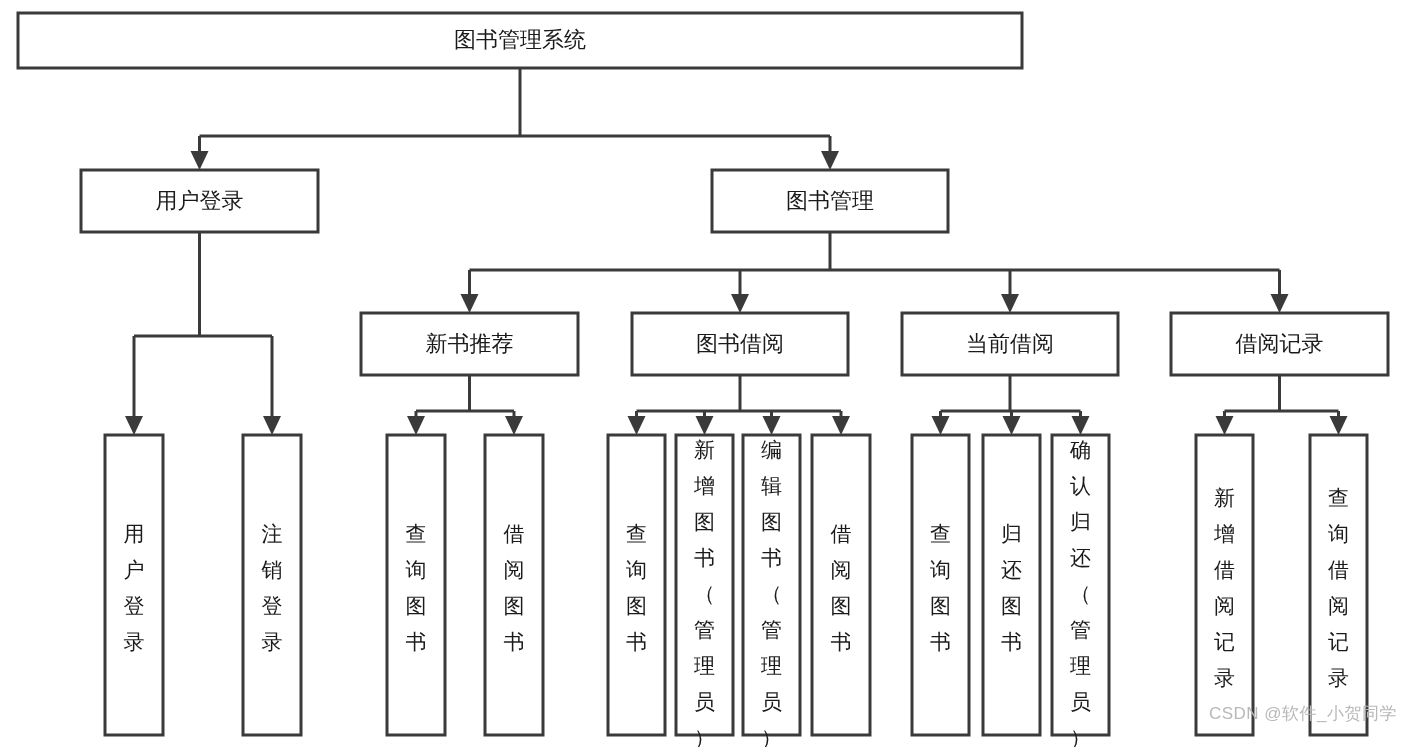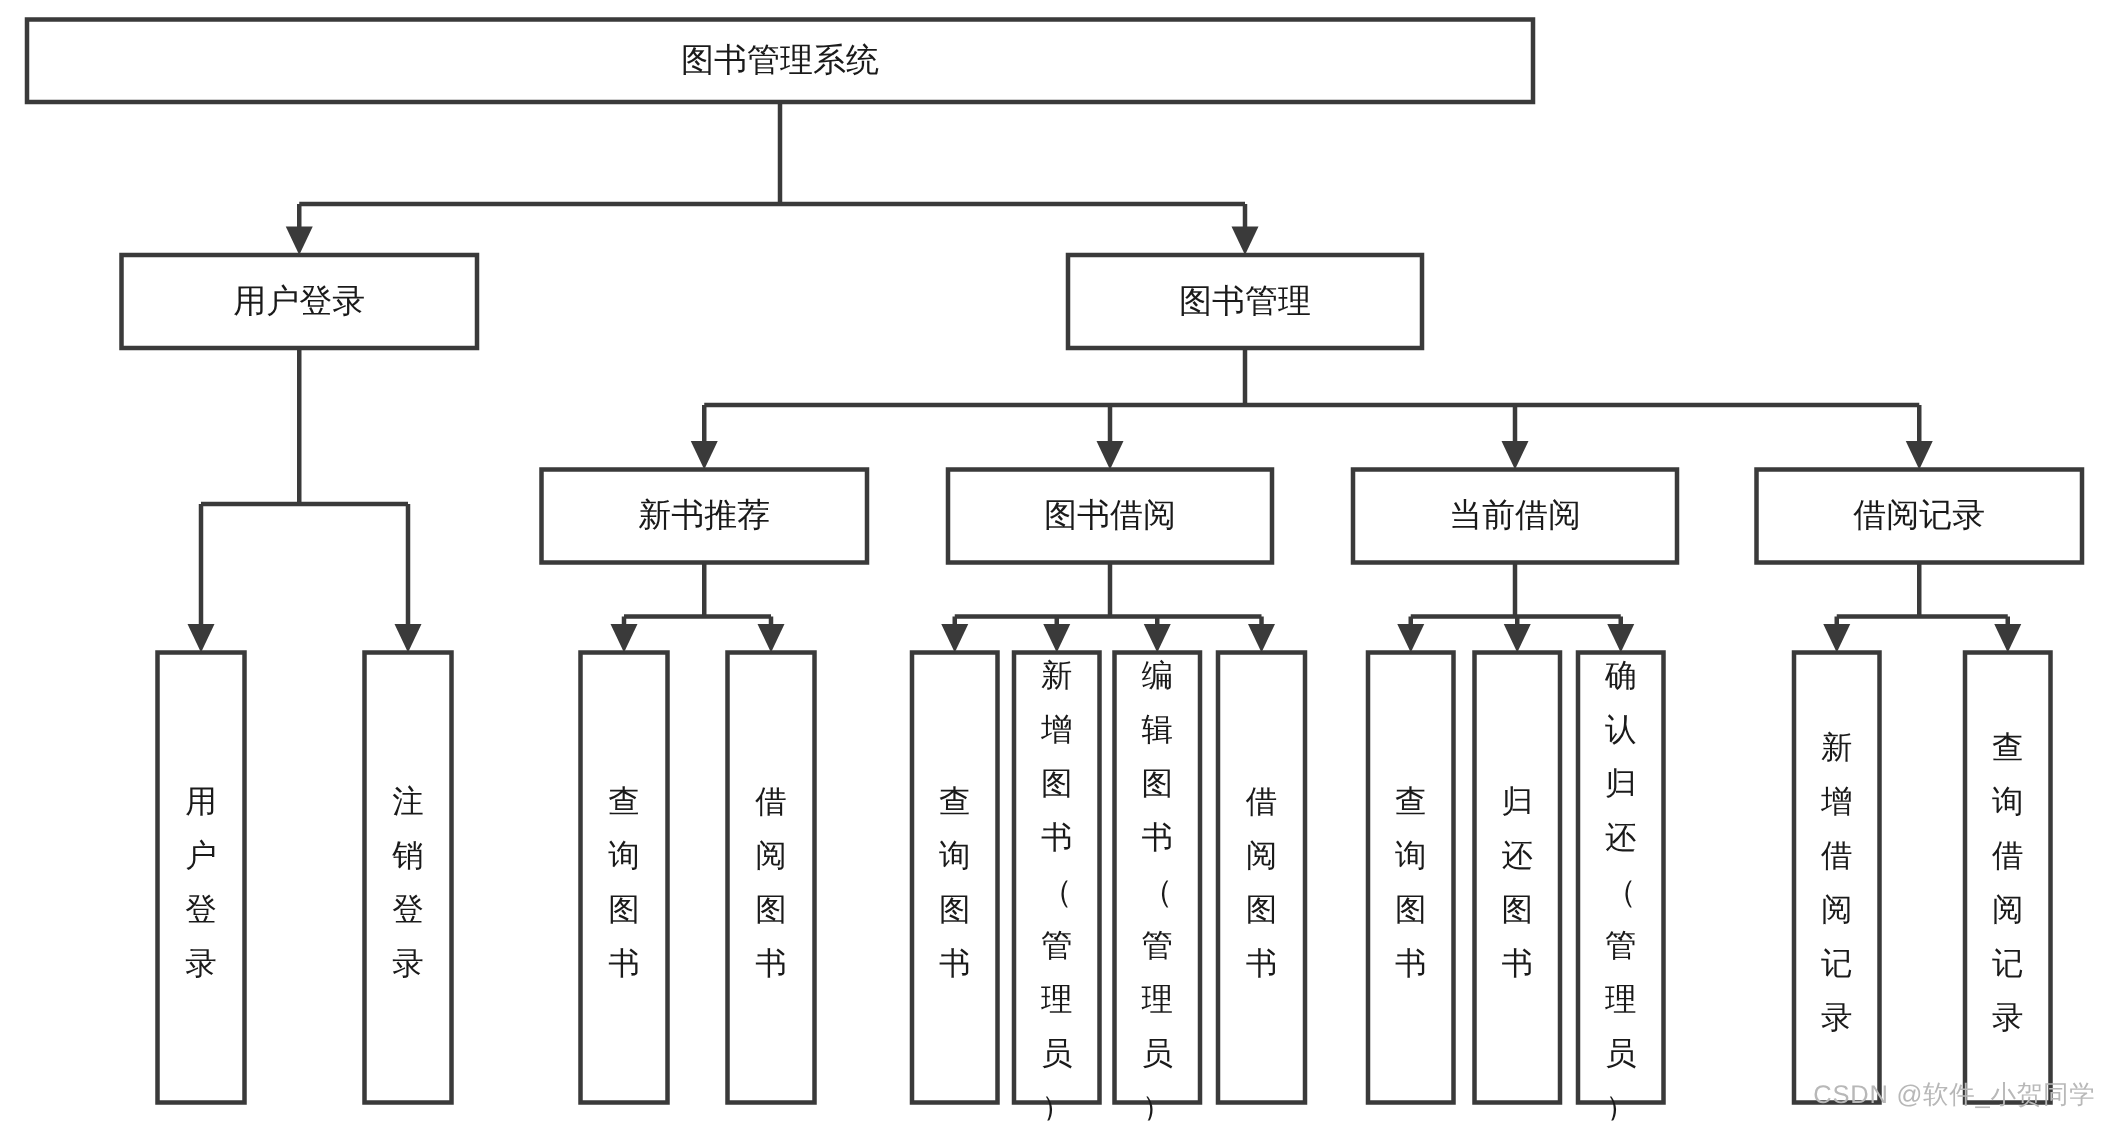--- a/index.html
+++ b/index.html
@@ -52,21 +52,21 @@
   }
   .leaf-label-v {
     font-family: "Liberation Sans", "DejaVu Sans", sans-serif;
     font-size: 21px;
     fill: #1a1a1a;
     text-anchor: middle;
   }
   .watermark {
     position: absolute;
     right: 8px;
-    bottom: 6px;
+    bottom: 22px;
     font-family: "Liberation Sans", "DejaVu Sans", sans-serif;
     font-size: 17px;
     color: #b8b8b8;
     letter-spacing: 0.5px;
     white-space: nowrap;
     pointer-events: none;
   }
 </style>
 </head>
 <body>

